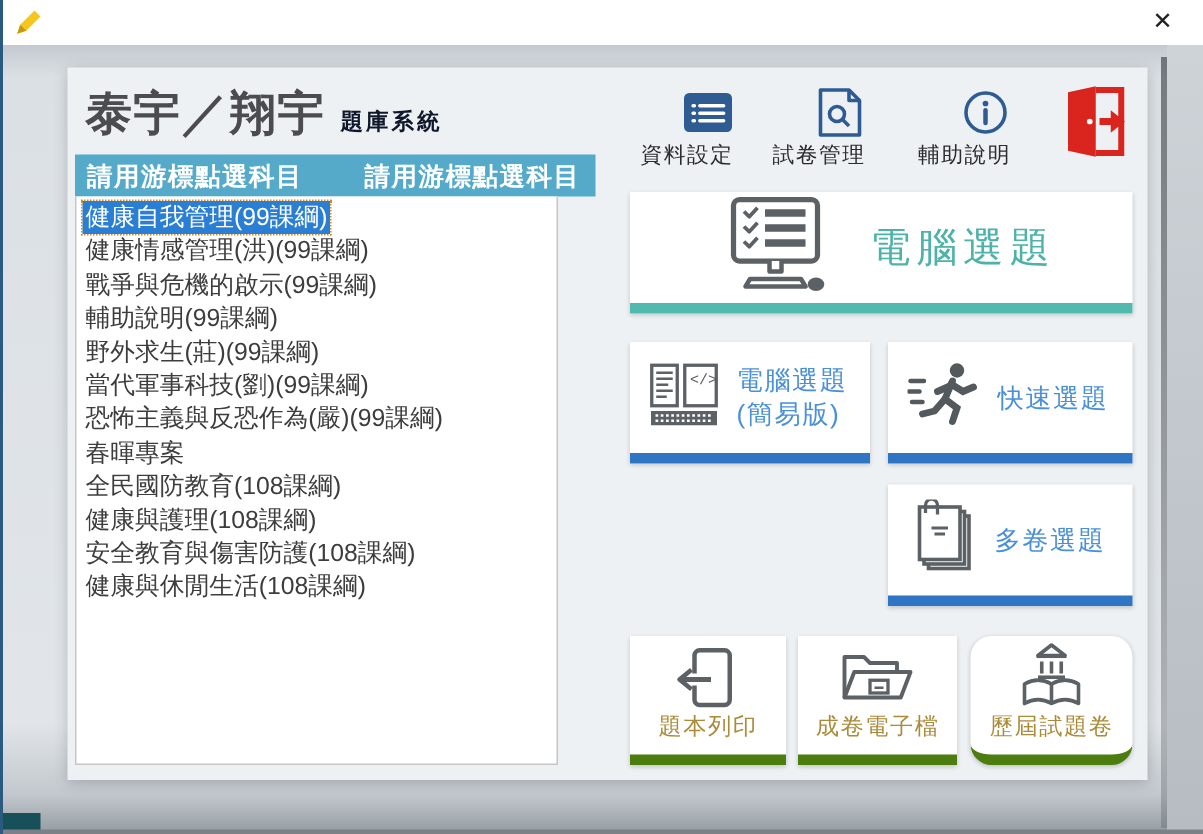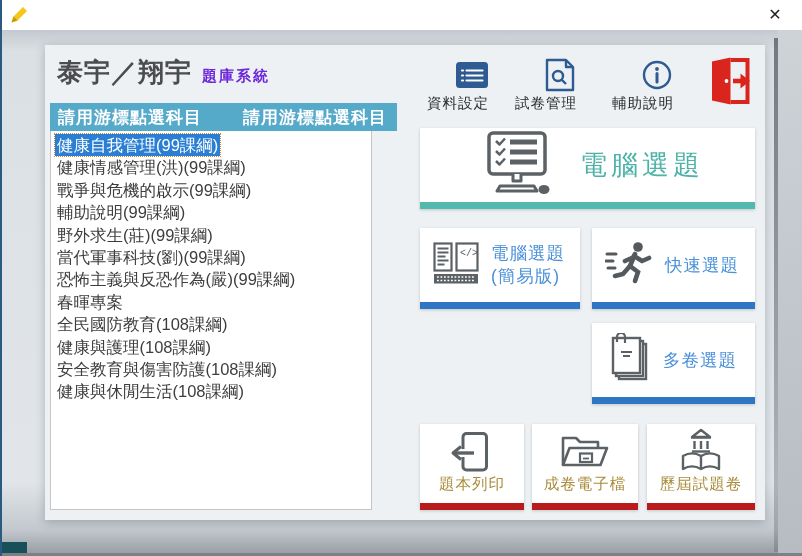--- a/index.html
+++ b/index.html
@@ -26,22 +26,22 @@
   .right-edge { position:absolute; left:778px; top:30px; width:24px; height:526px;
     background:linear-gradient(180deg,#ced3d8,#b6bcc2); z-index:4; }
   .corner-teal { position:absolute; left:0; top:542px; width:27px; height:14px; background:#175059; z-index:6; }
   .bottom-edge { position:absolute; left:0; top:553px; width:802px; height:3px; background:#7b8187; z-index:6; }
 
   
   .panel { position:absolute; left:45px; top:45px; width:720px; height:475px;
     background:#edf1f4; box-shadow:0 2px 9px rgba(55,65,75,.3); z-index:10; }
 
   .brand { position:absolute; left:12px; top:10px; white-space:nowrap; }
-  .brand-main { font-size:26px; font-weight:bold; color:#4c4c4e; letter-spacing:1px; }
-  .brand-suffix { font-size:15px; font-weight:bold; color:#6d28d9; margin-left:10px; letter-spacing:2px; }
+  .brand-main { font-size:31px; font-weight:bold; color:#4c4c4e; letter-spacing:1px; }
+  .brand-suffix { font-size:15px; font-weight:bold; color:#0f172a; margin-left:10px; letter-spacing:2px; }
 
   
   .tool { position:absolute; top:14px; width:90px; text-align:left; cursor:pointer; }
   .tool .tico { height:32px; display:flex; align-items:center; justify-content:center; }
   .tool .tlabel { margin-top:3px; font-size:14.5px; color:#2c2c2c; letter-spacing:1px; }
   .tool-1 { left:382px; } .tool-2 { left:470px; } .tool-3 { left:567px; }
   .tool-exit { position:absolute; left:663px; top:11px; width:48px; height:54px;
     display:flex; align-items:center; justify-content:center; cursor:pointer; }
 
   
@@ -52,36 +52,36 @@
     background:#fff; border:1px solid #c6c6c6; border-top:none; padding-top:3px; overflow:hidden; cursor:default; }
   .list-item { font-size:16.5px; line-height:22.4px; padding-left:4px; color:#3d3d3d; white-space:nowrap; }
   .list-item > span { display:inline-block; padding:0 2px; }
   .list-item.selected > span { background:#2a7fd4; color:#fff; outline:1.5px dotted #cc8a2a; }
 
   
   .btn { position:absolute; background:#fff; box-shadow:0 1px 3px rgba(0,0,0,.18); cursor:pointer;
     display:flex; align-items:center; }
   .btn.teal { border-bottom:7px solid #52b9ae; }
   .btn.blue { border-bottom:7px solid #2e75c3; }
-  .btn.gold { border-bottom:7px solid #b91c1c; flex-direction:column; justify-content:flex-end; }
+  .btn.gold { border-bottom:7px solid #4d7c0f; flex-direction:column; justify-content:flex-end; }
 
   .btn-big { left:375px; top:83px; width:335px; height:81px; }
   .btn-big .bico { margin-left:56px; }
   .btn-big .blabel { margin-left:26px; font-size:27px; color:#4db3a8; letter-spacing:4px; white-space:nowrap; }
 
   .btn-easy  { left:375px; top:183px; width:160px; height:81px; }
   .btn-quick { left:547px; top:183px; width:163px; height:81px; }
   .btn-self  { left:375px; top:278px; width:160px; height:81px; }
   .btn-multi { left:547px; top:278px; width:163px; height:81px; }
   .btn-sm .bico { margin-left:13px; }
   .btn-sm .blabel { margin-left:12px; font-size:17.5px; color:#4a90d9; letter-spacing:1px; line-height:1.3; white-space:nowrap; }
 
   .btn-print { left:375px; top:379px; width:104px; height:86px; }
   .btn-file  { left:487px; top:379px; width:106px; height:86px; }
-  .btn-past  { left:602px; top:379px; width:108px; height:86px; }
+  .btn-past  { left:602px; top:379px; width:108px; height:86px;border-radius:14px; }
   .btn.gold .bico { flex:1; display:flex; align-items:center; justify-content:center; padding-top:6px; }
   .btn.gold .blabel { font-size:15.5px; color:#aa8b3a; letter-spacing:1px; padding-bottom:8px; white-space:nowrap; }
 </style>
 </head>
 <body>
 
 <div class="window">
 
   <div class="titlebar">
     <span class="titlebar-icon">

